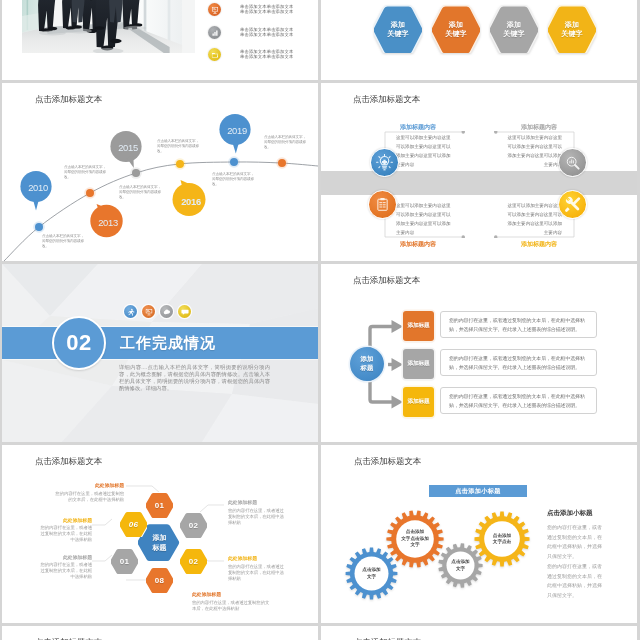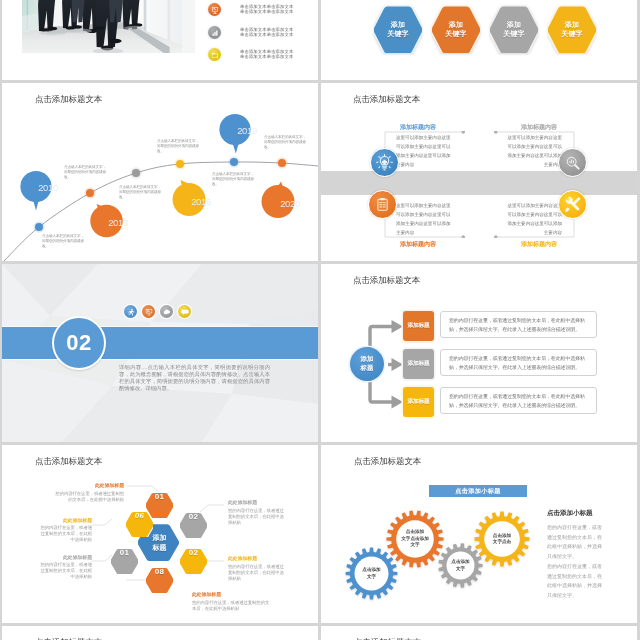--- a/index.html
+++ b/index.html
@@ -23,21 +23,21 @@
   #s2{left:321px;top:-98px;}
   .hexkw{position:absolute;width:48px;height:48px;
       display:flex;align-items:center;justify-content:center;text-align:center;}
   .hexkw svg{position:absolute;left:0;top:0;filter:drop-shadow(0.8px 1.2px 1px rgba(100,100,100,.28));}
   .hexkw .kwlab{position:relative;color:#fff;font-size:7px;line-height:9.4px;
       font-weight:bold;text-shadow:0 1px 1px rgba(0,0,0,.18);letter-spacing:.2px;}
 
   
   #s3{left:2px;top:83px;}
   .bubble{position:absolute;}
-  .bubble .byr{position:absolute;left:12px;width:100%;text-align:center;
+  .bubble .byr{position:absolute;left:2px;width:100%;text-align:center;
       color:#e3edf6;font-size:9.4px;font-weight:400;letter-spacing:-0.3px;}
   .tdot{position:absolute;border-radius:50%;}
   .ttxt{position:absolute;font-size:3.6px;line-height:5.1px;color:#8b8b8b;width:44px;letter-spacing:-0.1px;}
 
   
   #s4{left:321px;top:83px;}
   .qhead{position:absolute;font-size:6.1px;font-weight:bold;letter-spacing:-0.1px;}
   .qbody{position:absolute;font-size:4.6px;line-height:9.0px;color:#6e6e6e;letter-spacing:-0.05px;}
   .qicon{position:absolute;border-radius:50%;border:1.2px solid #fff;
       display:flex;align-items:center;justify-content:center;
@@ -65,21 +65,21 @@
       padding:4.4px 7px 0 8px;text-align:left;background:#fff;letter-spacing:-0.15px;}
   #s6 .hub6{position:absolute;left:29px;top:83px;width:34px;height:34px;border-radius:50%;
       background:radial-gradient(circle at 38% 30%,#5fa0d8,#3a83c2);
       box-shadow:0 0 0 1.6px #eaf2fa,0 1px 2px rgba(0,0,0,.13);
       display:flex;flex-direction:column;align-items:center;justify-content:center;
       color:#fff;font-size:6.4px;line-height:8.6px;font-weight:bold;
       text-shadow:0 .5px .6px rgba(0,0,0,.18);}
 
   
   #s7{left:2px;top:445px;}
-  .hxn{position:absolute;width:27px;height:26px;display:flex;align-items:flex-start;justify-content:center;}
+  .hxn{position:absolute;width:27px;height:26px;display:flex;align-items:center;justify-content:center;}
   .hxn svg{position:absolute;left:0;top:0;}
   .hxn span{position:relative;color:#fff;font-size:8px;font-weight:bold;letter-spacing:.3px;
       text-shadow:0 .5px .7px rgba(0,0,0,.18);}
   .hxbig{position:absolute;width:43px;height:39px;display:flex;align-items:center;justify-content:center;}
   .hxbig svg{position:absolute;left:0;top:0;}
   .hxbig .hxlab{position:relative;color:#fff;font-size:7px;line-height:9.2px;font-weight:bold;
       text-align:center;text-shadow:0 .5px .7px rgba(0,0,0,.2);}
   .hxh{position:absolute;font-size:4.9px;font-weight:bold;letter-spacing:-0.05px;}
   .hxb{position:absolute;font-size:4.4px;line-height:6.1px;color:#9a9a9a;letter-spacing:-0.1px;}
 
@@ -304,20 +304,28 @@
     <svg width="34" height="44" viewBox="0 0 34 44">
       <path d="M17 16.5 m-16,0 a16,16 0 1,0 32,0 a16,16 0 1,0 -32,0 M13.2 28 L17.8 42.5 L22.2 27.5 Z" fill="#ffffff" stroke="#ffffff" stroke-width="3" stroke-linejoin="round"></path>
       <circle cx="17" cy="16.5" r="15.6" fill="#4d91cf"></circle>
       <path d="M13.7 27 L17.8 40.5 L21.8 26.5 Z" fill="#4d91cf"></path>
     </svg>
     <div class="byr" style="top:12px;">2019</div>
   </div>
   <div class="tdot" style="left:228px;top:75px;width:8px;height:8px;background:#4d91cf;box-shadow:0 0 0 1.8px rgba(77,145,207,.18);"></div>
   <div class="ttxt" style="left:210px;top:89px;">点击输入本栏的具体文字，简帮您的说明分项内容或修改。</div>
 
+  <div class="bubble" style="left:108px;top:47px;">
+    <svg width="36" height="44" viewBox="0 0 36 44">
+      <path d="M16 16.5 m-16,0 a16,16 0 1,0 32,0 a16,16 0 1,0 -32,0 M16 29 L24.5 40.5 L24 27 Z" fill="#ffffff" stroke="#ffffff" stroke-width="3" stroke-linejoin="round"></path>
+      <circle cx="16" cy="16.5" r="15.6" fill="#9b9b9b"></circle>
+      <path d="M16.5 27.5 L23.8 38 L23.4 26 Z" fill="#9b9b9b"></path>
+    </svg>
+    <div class="byr" style="top:12px;width:32px;">2015</div>
+  </div>
   <div class="tdot" style="left:130px;top:86px;width:7.5px;height:7.5px;background:#9b9b9b;box-shadow:0 0 0 1.8px rgba(155,155,155,.18);"></div>
   <div class="ttxt" style="left:155px;top:56px;">点击输入本栏的具体文字，简帮您的说明分项内容或修改。</div>
 
   <div class="bubble" style="left:18px;top:87px;">
     <svg width="34" height="44" viewBox="0 0 34 44">
       <path d="M16 16.5 m-16,0 a16,16 0 1,0 32,0 a16,16 0 1,0 -32,0 M11.8 28 L16 42 L20.2 27.5 Z" fill="#ffffff" stroke="#ffffff" stroke-width="3" stroke-linejoin="round"></path>
       <circle cx="16" cy="16.5" r="15.6" fill="#4d91cf"></circle>
       <path d="M12.3 27 L16 40.5 L19.7 26.5 Z" fill="#4d91cf"></path>
     </svg>
     <div class="byr" style="top:12px;width:32px;">2010</div>
@@ -336,33 +344,25 @@
   </div>
   <div class="ttxt" style="left:62px;top:82px;">点击输入本栏的具体文字，简帮您的说明分项内容或修改。</div>
 
   <div class="tdot" style="left:174px;top:77px;width:8px;height:8px;background:#f5b518;box-shadow:0 0 0 1.8px rgba(245,181,24,.18);"></div>
   <div class="bubble" style="left:167px;top:94px;">
     <svg width="40" height="40" viewBox="0 0 40 40">
       <path d="M20 22.5 m-17,0 a17,17 0 1,0 34,0 a17,17 0 1,0 -34,0 M13 11 L10 1 L20.5 5.5 Z" fill="#ffffff" stroke="#ffffff" stroke-width="3" stroke-linejoin="round"></path>
       <circle cx="20" cy="22.5" r="16.5" fill="#f5b518"></circle>
       <path d="M13.5 11 L11.5 3 L20.5 7 Z" fill="#f5b518"></path>
     </svg>
-    <div class="byr" style="top:18.5px;width:40px;">2016</div>
+    <div class="byr" style="top:18.5px;width:40px;font-weight:bold;">2016</div>
   </div>
   <div class="ttxt" style="left:117px;top:102px;">点击输入本栏的具体文字，简帮您的说明分项内容或修改。</div>
 
   <div class="tdot" style="left:276px;top:76px;width:8px;height:8px;background:#e8762c;box-shadow:0 0 0 1.8px rgba(232,118,44,.18);"></div>
-  <div class="bubble" style="left:256px;top:96px;">
-    <svg width="40" height="40" viewBox="0 0 40 40">
-      <path d="M20 22.5 m-17,0 a17,17 0 1,0 34,0 a17,17 0 1,0 -34,0 M18 9 L23 0.5 L26 9 Z" fill="#ffffff" stroke="#ffffff" stroke-width="3" stroke-linejoin="round"></path>
-      <circle cx="20" cy="22.5" r="16.5" fill="#e8762c"></circle>
-      <path d="M18.5 9.5 L23 2.5 L25.4 9.5 Z" fill="#e8762c"></path>
-    </svg>
-    <div class="byr" style="top:18.5px;width:40px;">2020</div>
-  </div>
   <div class="ttxt" style="left:262px;top:52px;">点击输入本栏的具体文字，简帮您的说明分项内容或修改。</div>
 </div>
 
 </div>
 
 <div class="slide" id="s4">
   <div class="sl-title" style="left:32px;top:11px;font-size:8.5px;letter-spacing:-0.1px;">点击添加标题文本</div>
 
   <div class="qband" style="top:88px;height:24px;"></div>
 
@@ -471,20 +471,21 @@
       </svg>
     </div>
     <div class="micon" style="background:radial-gradient(circle at 36% 30%,#f2dd57,#dcb206);">
       <svg width="8" height="8" viewBox="0 0 24 24" fill="#ffffff">
         <path d="M3 5 h18 a1.6 1.6 0 0 1 1.6 1.6 v8 a1.6 1.6 0 0 1 -1.6 1.6 h-10 l-5.6 4 0.6 -4 h-3 a1.6 1.6 0 0 1 -1.6 -1.6 v-8 A1.6 1.6 0 0 1 3 5 z"></path>
       </svg>
     </div>
   </div>
 
   <div class="band" style="top:63px;height:32px;"></div>
+  <div style="position:absolute;left:118px;top:70px;font-size:15px;font-weight:bold;color:#ffffff;letter-spacing:1px;text-shadow:0 1px 1px rgba(0,0,0,.12);">工作完成情况</div>
   <div class="numring" style="left:50px;top:52px;width:50px;height:50px;font-size:22px;letter-spacing:0.5px;">
     <span>02</span>
   </div>
   <div style="position:absolute;left:117px;top:100px;width:151px;font-size:5.3px;line-height:7.05px;color:#8a8a8a;text-align:justify;">详细内容....点击输入本栏的具体文字，简明扼要的说明分项内容，此为概念图解，请根据您的具体内容酌情修改。点击输入本栏的具体文字，简明扼要的说明分项内容，请根据您的具体内容酌情修改。详细内容。</div>
 </div>
 
 <div class="slide" id="s6">
   <div class="sl-title" style="left:32px;top:11px;font-size:8.5px;letter-spacing:-0.1px;">点击添加标题文本</div>
 
   <svg width="316" height="178" viewBox="0 0 316 178" style="position:absolute;left:0;top:0;">
@@ -580,21 +581,21 @@
     </svg>
     <span>08</span>
   </div>
   <div class="hxn" style="left:109px;top:103px;">
     <svg width="27" height="26" viewBox="0 0 27 26">
       <path d="M7.6 0.9 h11.8 a2.4 2.4 0 0 1 2.1 1.2 l5.9 10.2 a2.4 2.4 0 0 1 0 2.4 l-5.9 10.2 a2.4 2.4 0 0 1 -2.1 1.2 h-11.8 a2.4 2.4 0 0 1 -2.1 -1.2 l-5.9 -10.2 a2.4 2.4 0 0 1 0 -2.4 l5.9 -10.2 a2.4 2.4 0 0 1 2.1 -1.2 z" fill="none" stroke="#ffffff" stroke-width="2.2"></path>
       <path d="M7.6 0.9 h11.8 a2.4 2.4 0 0 1 2.1 1.2 l5.9 10.2 a2.4 2.4 0 0 1 0 2.4 l-5.9 10.2 a2.4 2.4 0 0 1 -2.1 1.2 h-11.8 a2.4 2.4 0 0 1 -2.1 -1.2 l-5.9 -10.2 a2.4 2.4 0 0 1 0 -2.4 l5.9 -10.2 a2.4 2.4 0 0 1 2.1 -1.2 z" fill="#a6a6a6"></path>
     </svg>
     <span>01</span>
   </div>
-  <div class="hxn" style="left:124px;top:66px;font-style:italic;">
+  <div class="hxn" style="left:118px;top:66px;font-style:italic;">
     <svg width="27" height="26" viewBox="0 0 27 26">
       <path d="M7.6 0.9 h11.8 a2.4 2.4 0 0 1 2.1 1.2 l5.9 10.2 a2.4 2.4 0 0 1 0 2.4 l-5.9 10.2 a2.4 2.4 0 0 1 -2.1 1.2 h-11.8 a2.4 2.4 0 0 1 -2.1 -1.2 l-5.9 -10.2 a2.4 2.4 0 0 1 0 -2.4 l5.9 -10.2 a2.4 2.4 0 0 1 2.1 -1.2 z" fill="none" stroke="#ffffff" stroke-width="2.2"></path>
       <path d="M7.6 0.9 h11.8 a2.4 2.4 0 0 1 2.1 1.2 l5.9 10.2 a2.4 2.4 0 0 1 0 2.4 l-5.9 10.2 a2.4 2.4 0 0 1 -2.1 1.2 h-11.8 a2.4 2.4 0 0 1 -2.1 -1.2 l-5.9 -10.2 a2.4 2.4 0 0 1 0 -2.4 l5.9 -10.2 a2.4 2.4 0 0 1 2.1 -1.2 z" fill="#f5b70c"></path>
     </svg>
     <span>06</span>
   </div>
 
   <div class="hxh" style="left:42px;top:37px;width:80px;text-align:right;color:#e2762b;">此处添加标题</div>
   <div class="hxb" style="left:52px;top:46px;width:70px;text-align:right;">您的内容打在这里，或者通过复制您的文本后，在此框中选择粘贴</div>
 

